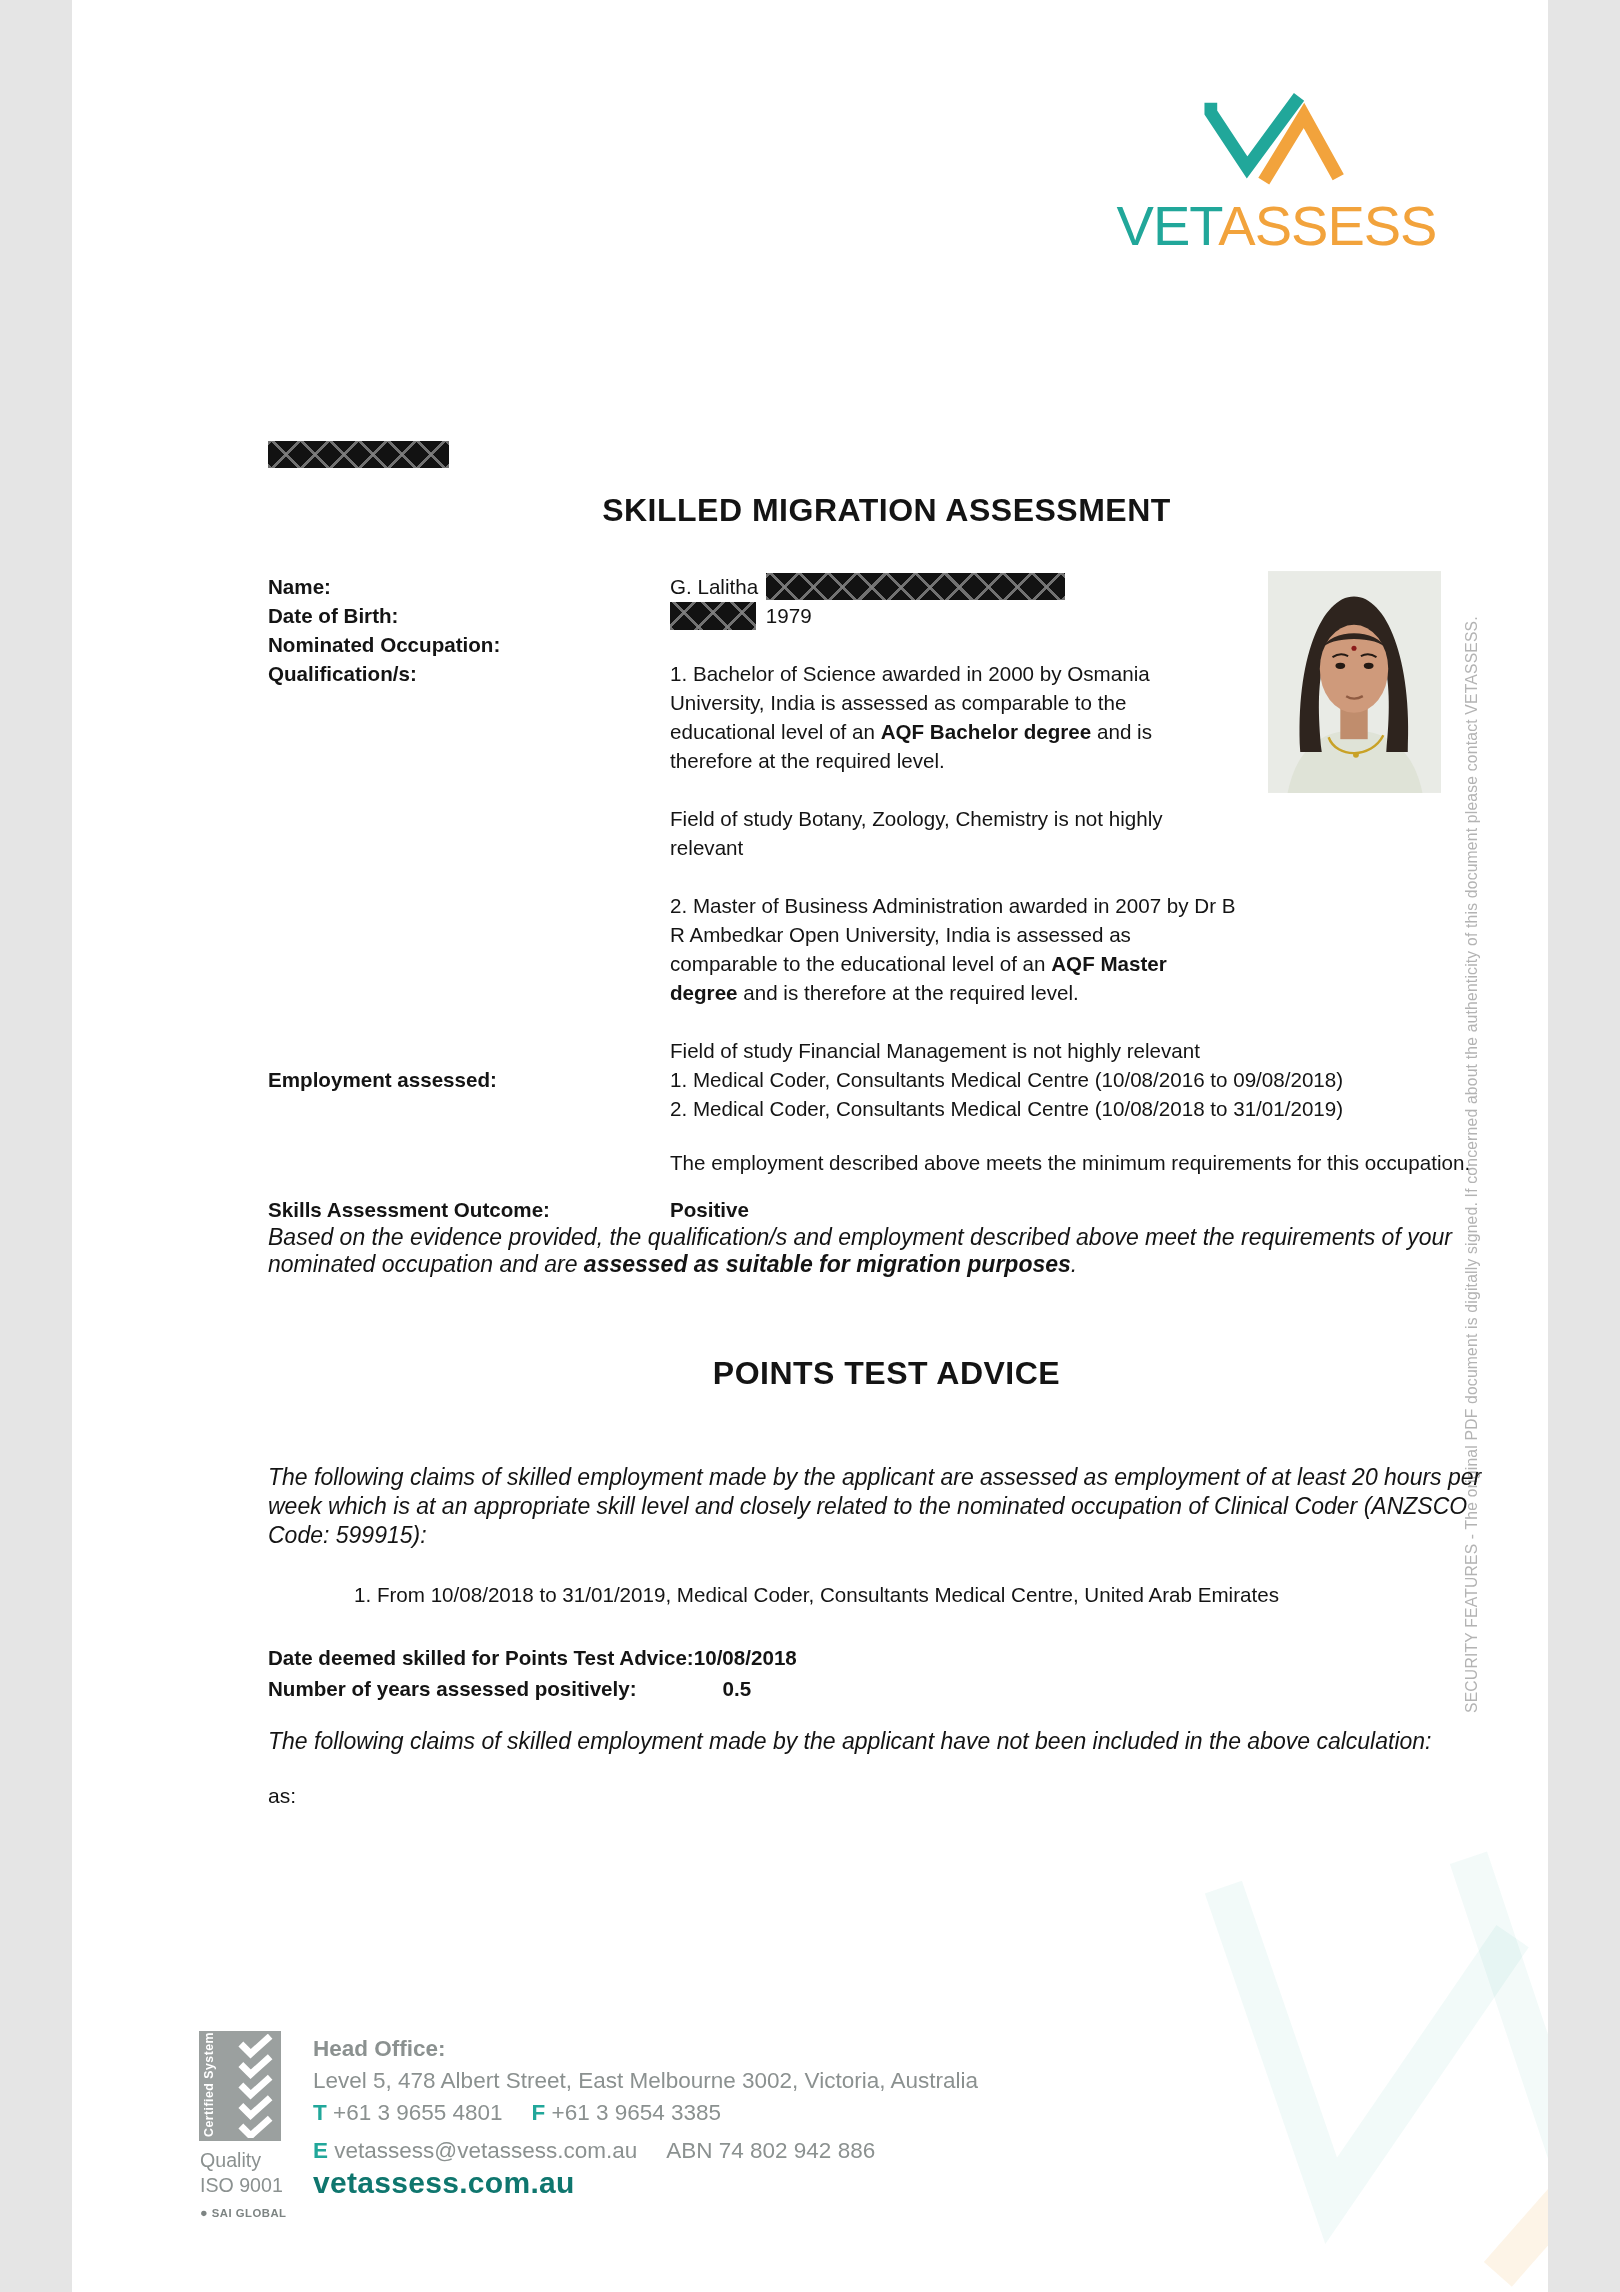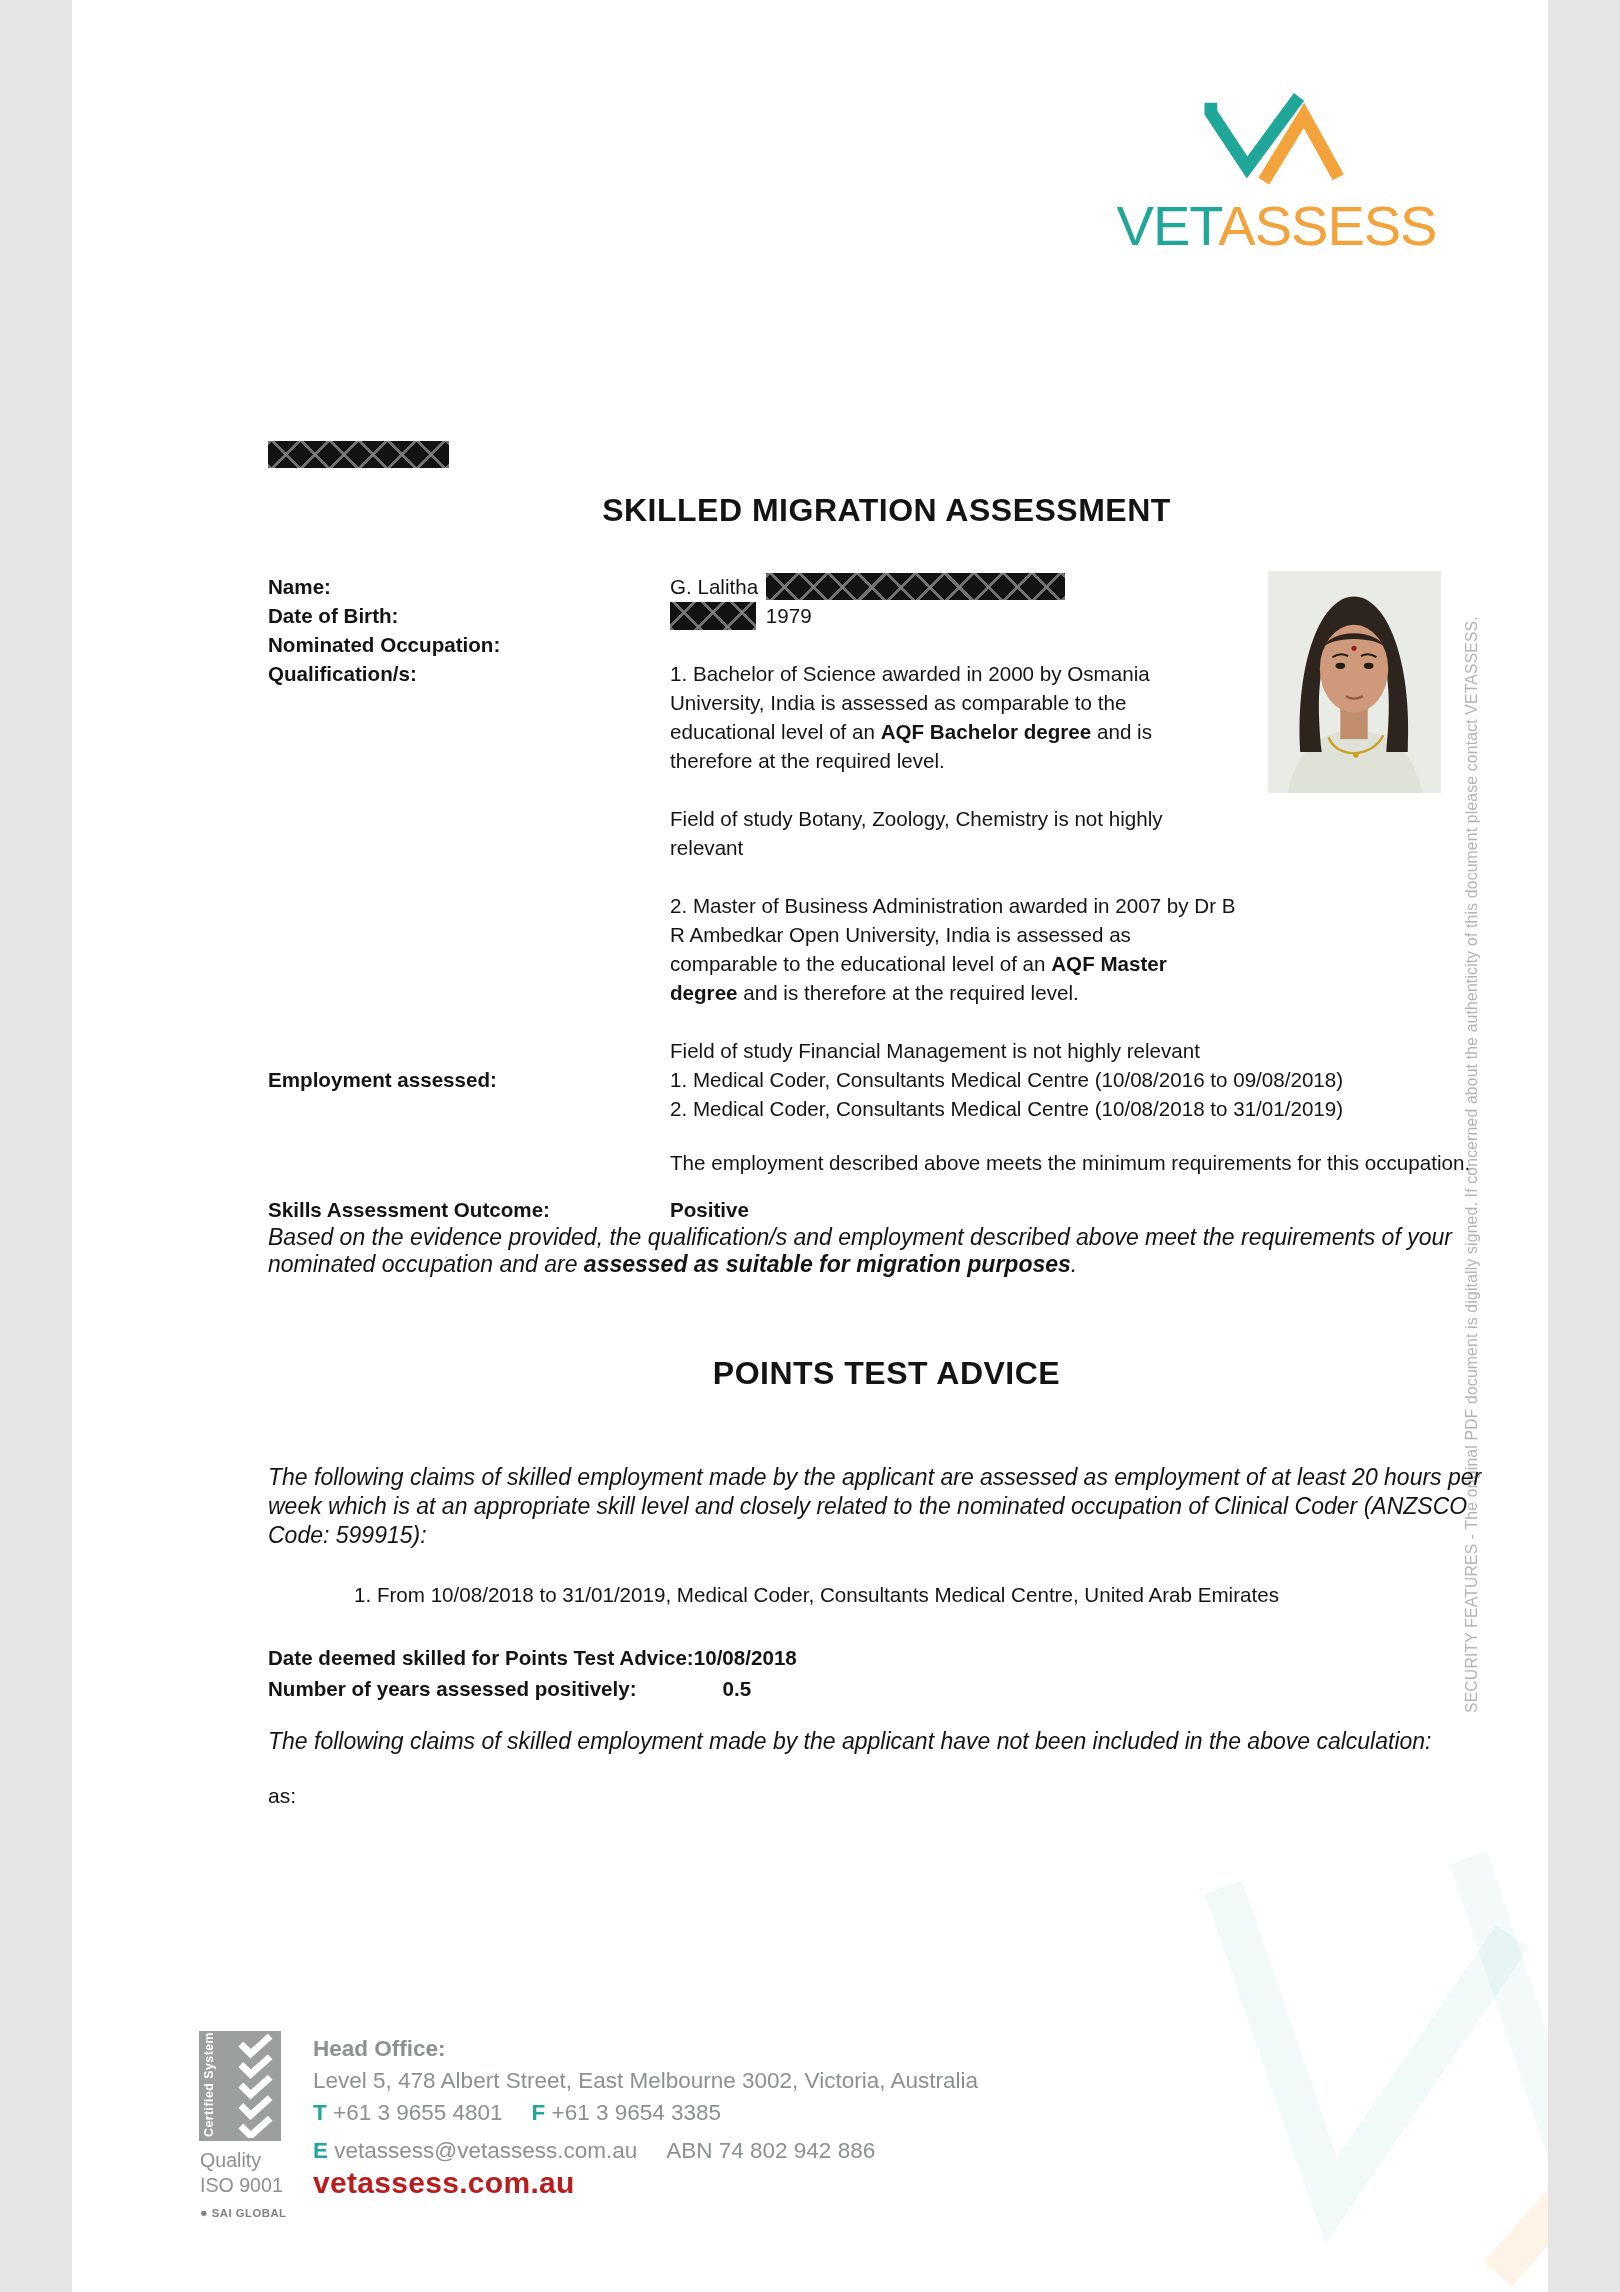--- a/index.html
+++ b/index.html
@@ -68,21 +68,21 @@
   }
   .cert-checks{position:absolute; right:4.9px; top:2.9px;}
   .badge-sub{position:absolute; left:128px; top:127px; font-size:19.6px; line-height:24.5px; color:#8b9190;}
   .sai-row{font-size:11.3px; font-weight:bold; letter-spacing:0.5px; margin-top:3.9px; color:#7d8483;}
   .sai-dot{font-size:12.7px;}
   .ho{position:absolute; left:241px; top:11.8px; font-size:22.5px; line-height:32px;}
   .ho-label{font-weight:bold;}
   .teal-letter{color:#21a79a; font-weight:bold;}
   .gap-left{margin-left:29px;}
   .email-line{margin-top:5.9px;}
-  .website{position:absolute; left:241px; top:145px; font-size:30px; font-weight:bold; color:#b91c1c; letter-spacing:0.3px;}
+  .website{position:absolute; left:241px; top:145px; font-size:30px; font-weight:bold; color:#0f766e; letter-spacing:0.3px;}
 </style>
 </head>
 <body>
 
 <div class="page">
 
   <svg class="watermark" width="503" height="450" viewBox="0 0 513 459">
     <polyline points="35,45 145,365 330,95" fill="none" stroke="#1fa797" stroke-opacity="0.06" stroke-width="40"></polyline>
     <polyline points="285,15 400,360 513,150" fill="none" stroke="#1fa797" stroke-opacity="0.055" stroke-width="40"></polyline>
     <polyline points="315,440 495,235" fill="none" stroke="#f2a33c" stroke-opacity="0.12" stroke-width="38"></polyline>

